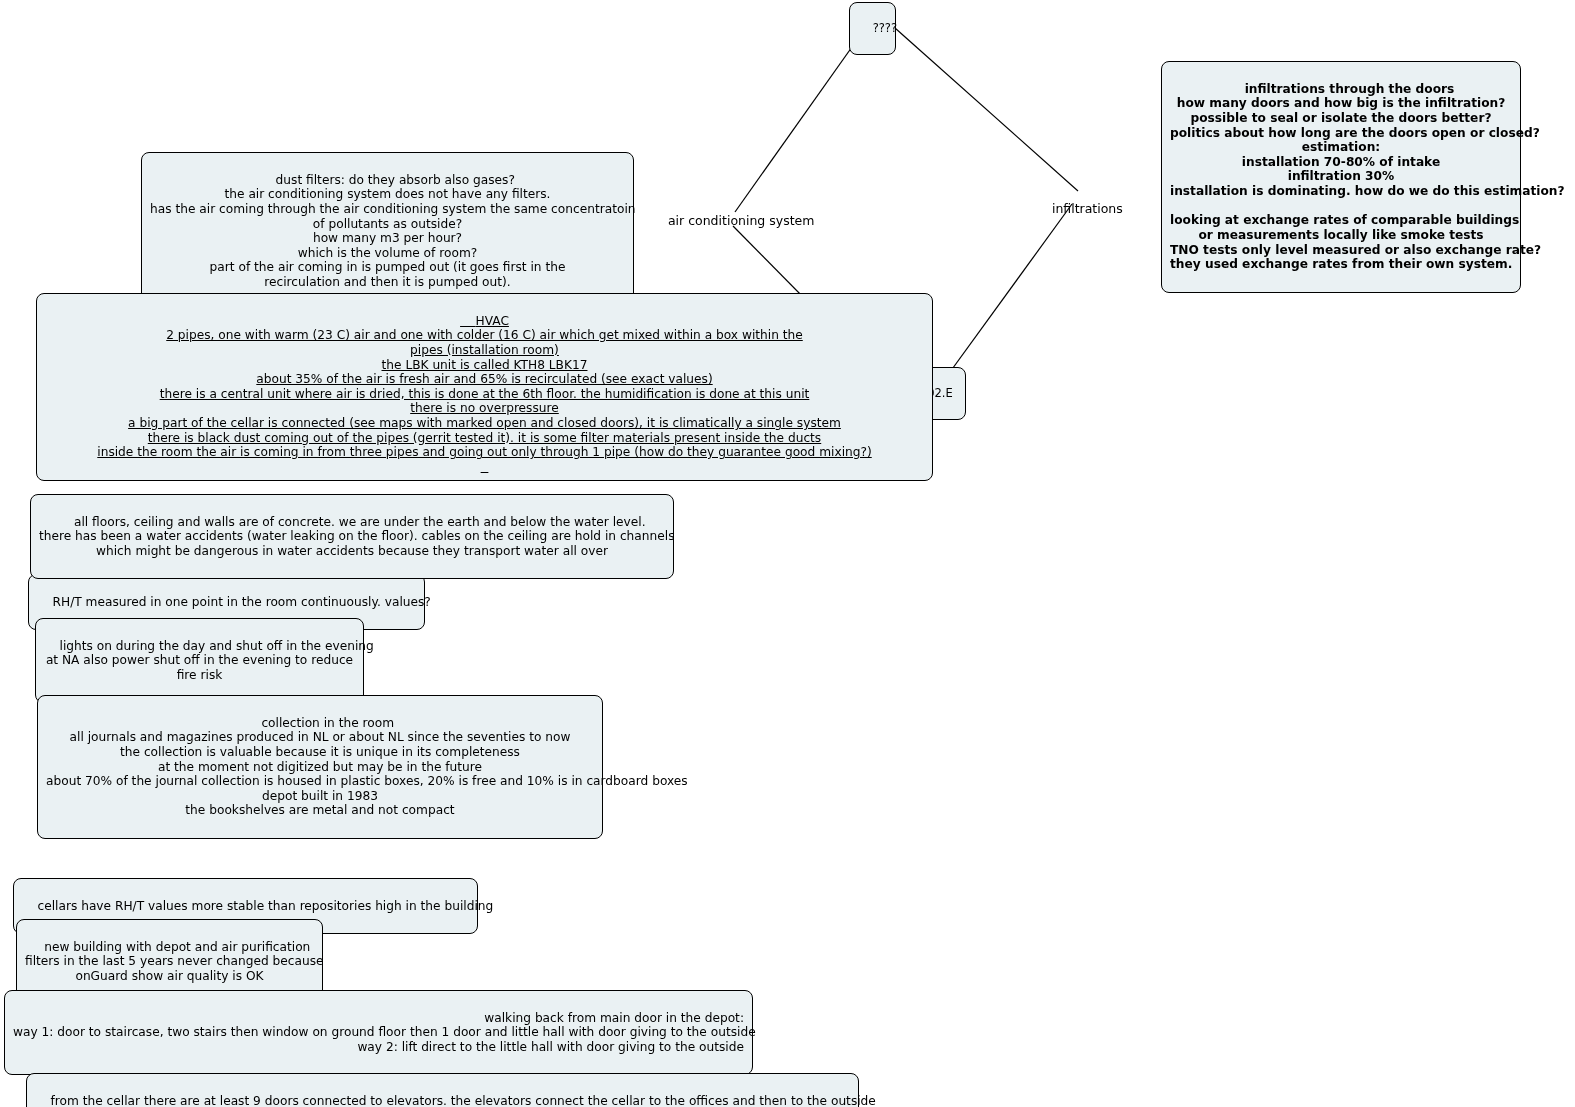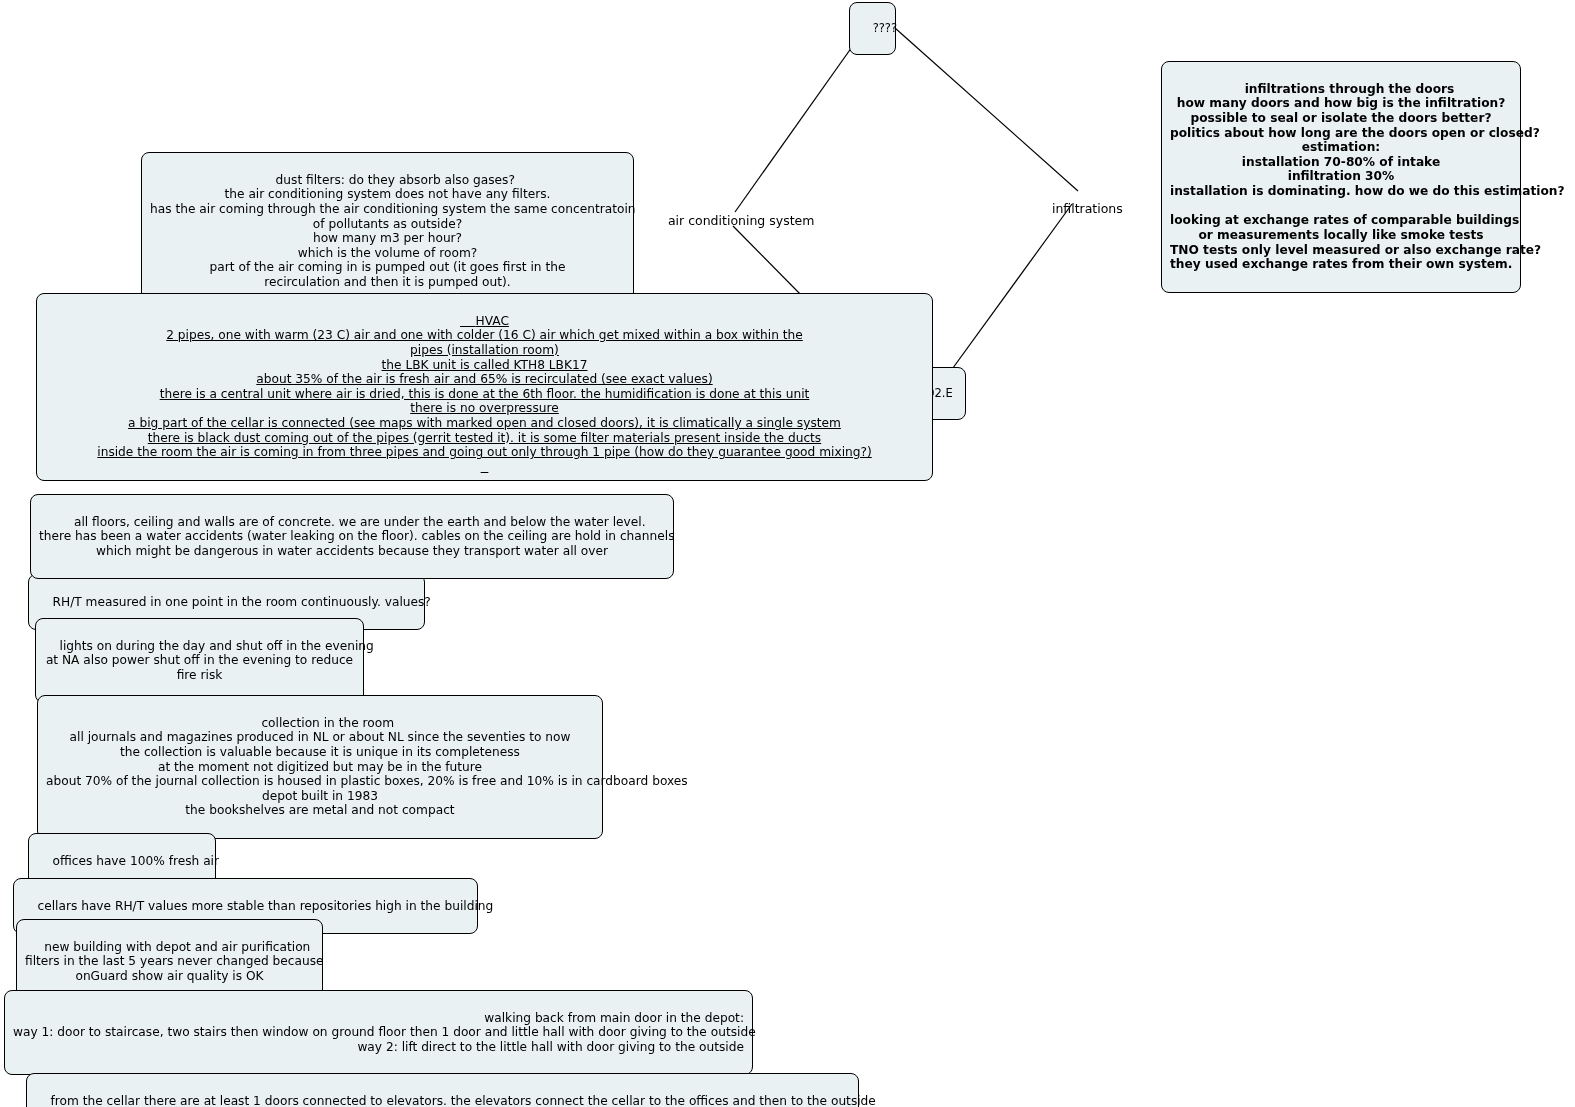--- a/index.html
+++ b/index.html
@@ -130,42 +130,39 @@
   <div class="node body" style="left:37px; top:695px; width:566px;">
     <span>collection in the room
 all journals and magazines produced in NL or about NL since the seventies to now
 the collection is valuable because it is unique in its completeness
 at the moment not digitized but may be in the future
 about 70% of the journal collection is housed in plastic boxes, 20% is free and 10% is in cardboard boxes
 depot built in 1983
 the bookshelves are metal and not compact</span>
   </div>
 
-  <div class="node body" style="left:28px; top:833px; width:188px;">
-    <span>offices have 100% fresh air</span>
-  </div>
 
   <div class="node body" style="left:13px; top:878px; width:465px;">
     <span>cellars have RH/T values more stable than repositories high in the building</span>
   </div>
 
   <div class="node body" style="left:16px; top:919px; width:307px;">
     <span>new building with depot and air purification
 filters in the last 5 years never changed because
 onGuard show air quality is OK</span>
   </div>
 
   <div class="node body" style="left:4px; top:990px; width:749px;text-align:right;">
     <span>walking back from main door in the depot:
 way 1: door to staircase, two stairs then window on ground floor then 1 door and little hall with door giving to the outside
 way 2: lift direct to the little hall with door giving to the outside</span>
   </div>
 
   <div class="node body" style="left:26px; top:1073px; width:833px;">
-    <span>from the cellar there are at least 1 doors connected to elevators. the elevators connect the cellar to the offices and then to the outside</span>
+    <span>from the cellar there are at least 9 doors connected to elevators. the elevators connect the cellar to the offices and then to the outside</span>
   </div>
 
   <div class="node body" style="left:1161px; top:61px; width:360px;font-weight:bold;">
     <span>infiltrations through the doors
 how many doors and how big is the infiltration?
 possible to seal or isolate the doors better?
 politics about how long are the doors open or closed?
 estimation:
 installation 70-80% of intake
 infiltration 30%

